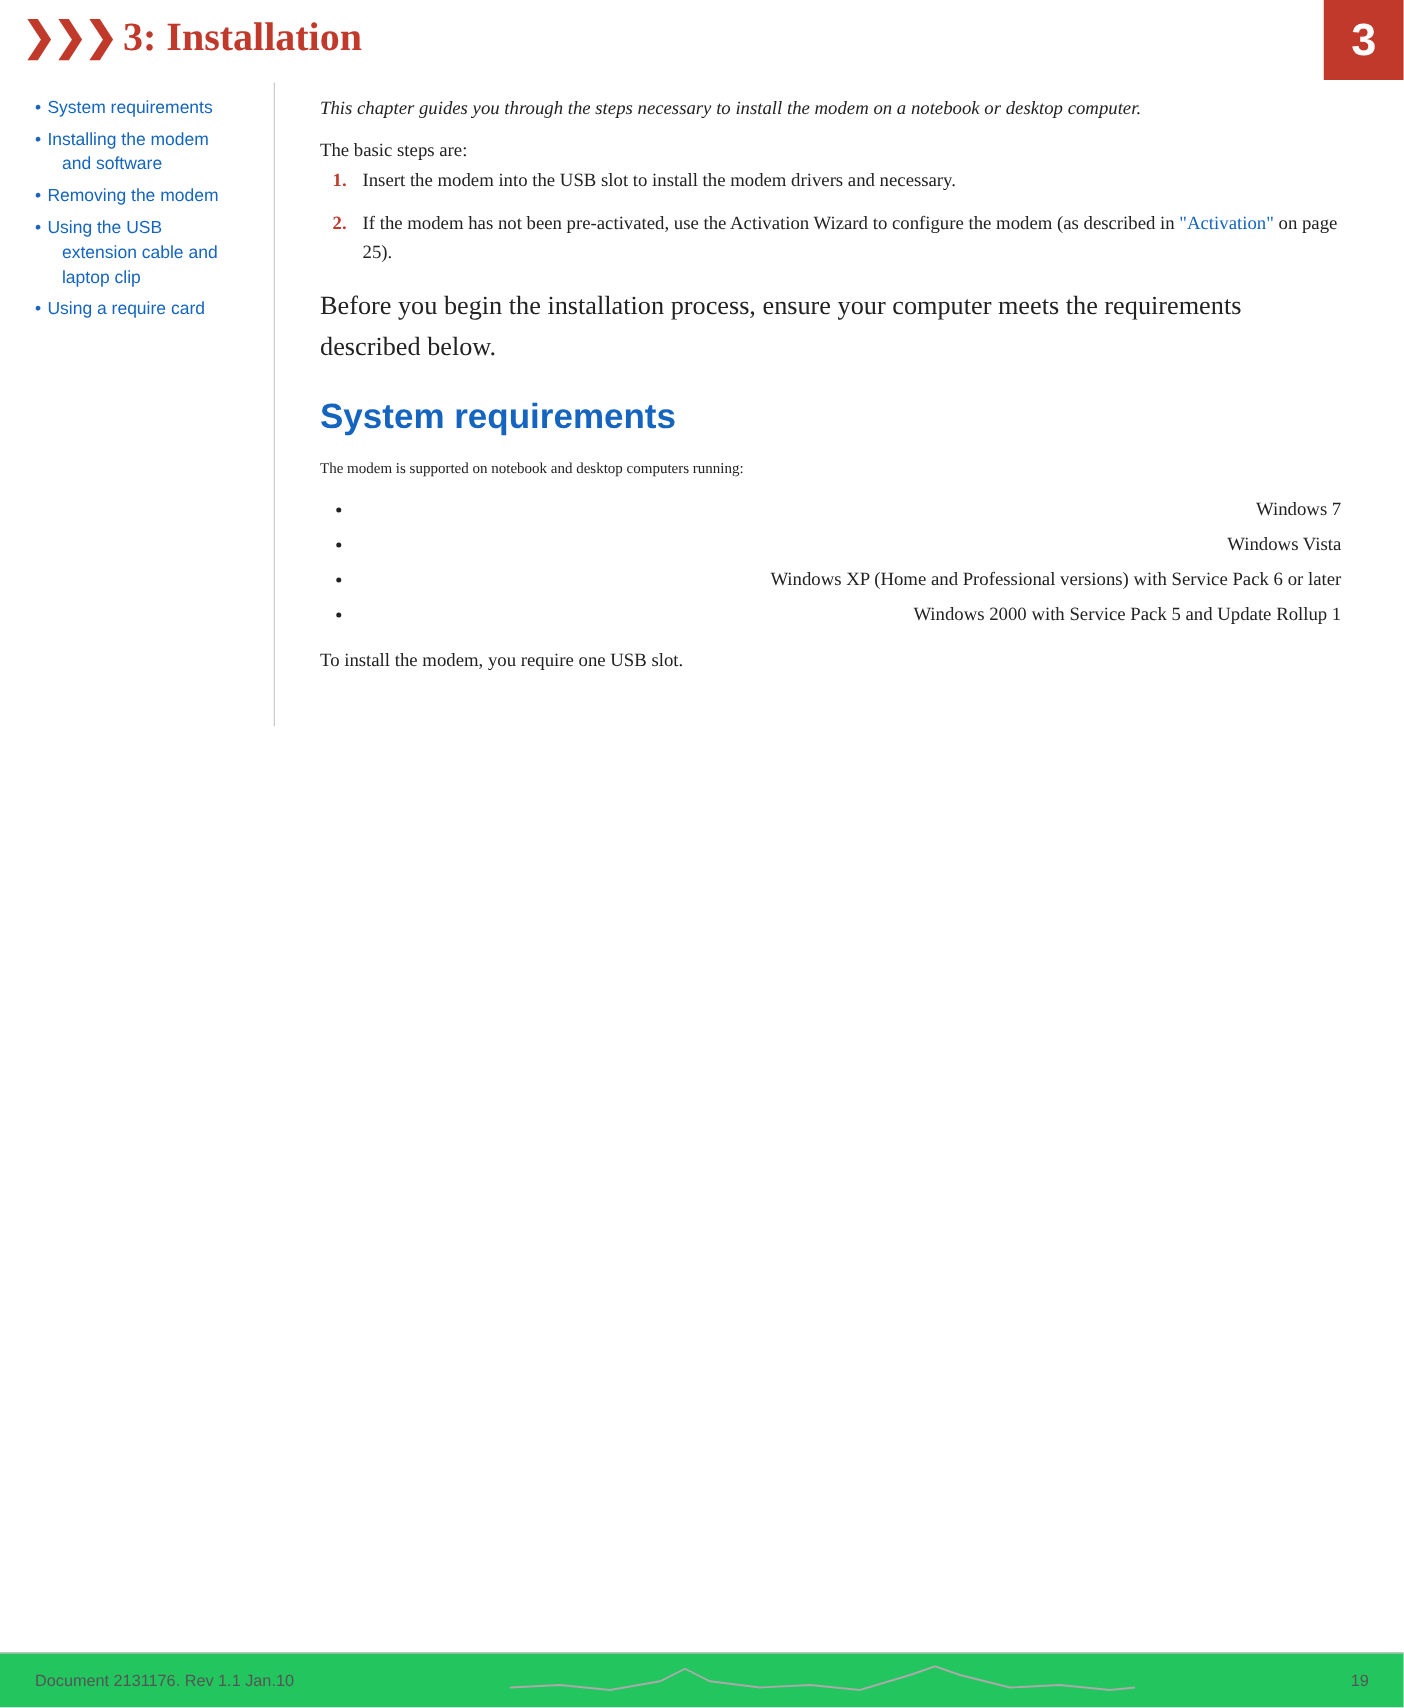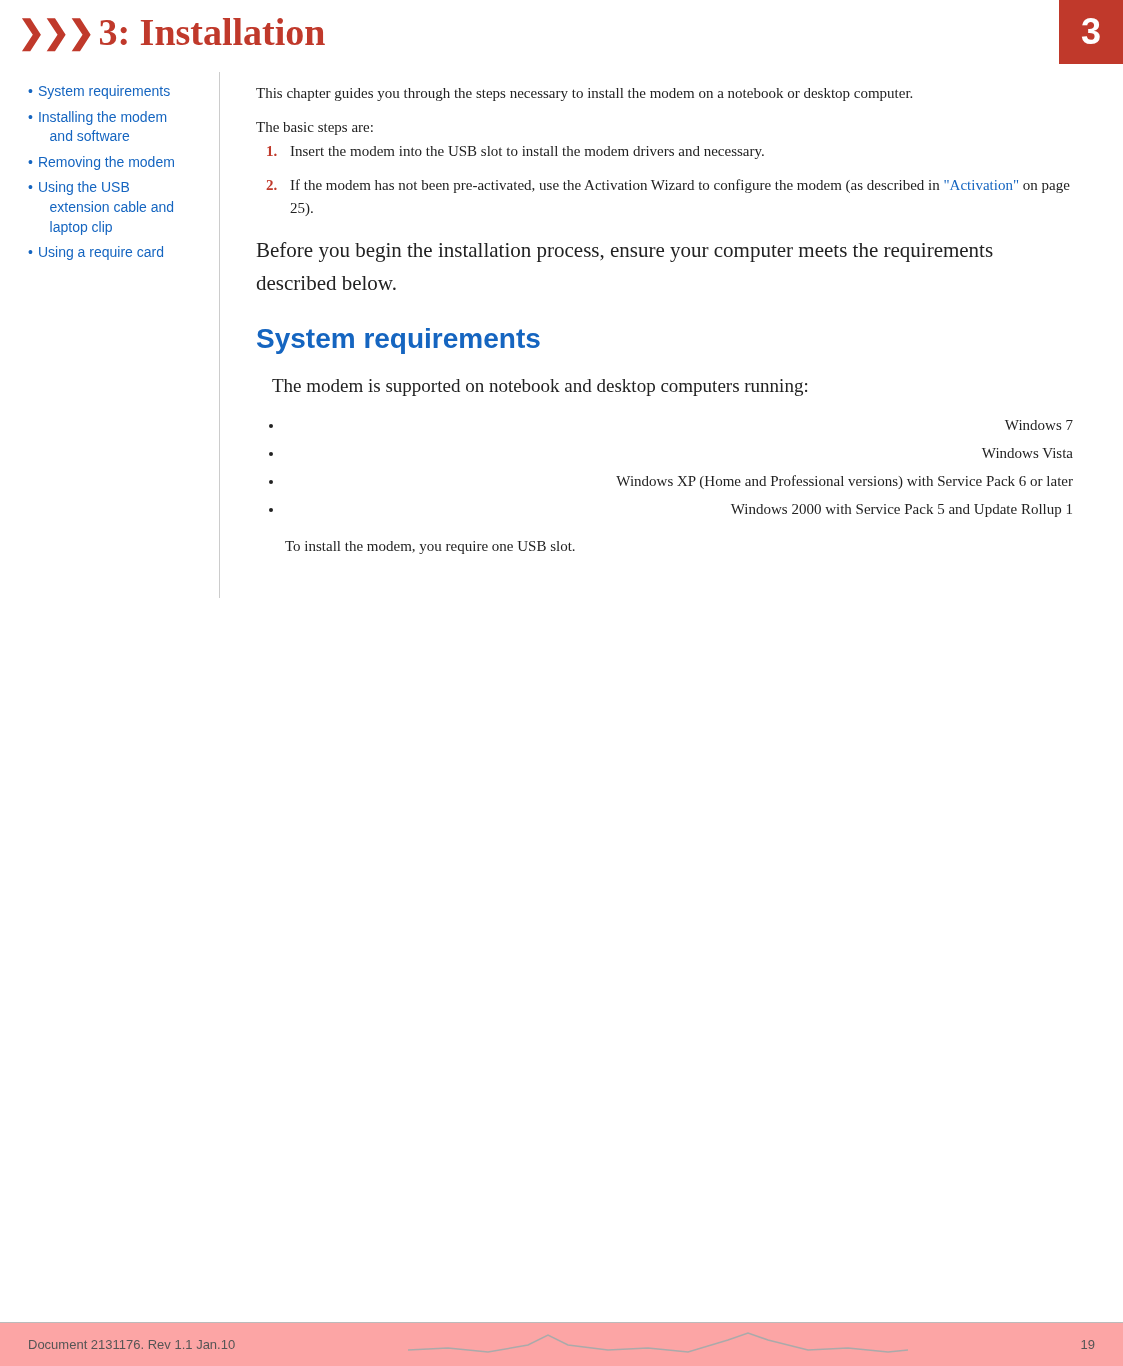--- a/index.html
+++ b/index.html
@@ -22,21 +22,21 @@
       border-bottom: none;
     }
 
     .header-arrows {
       display: flex;
       align-items: center;
       margin-right: 6px;
     }
 
     .header-title {
-      font-size: 38px;
+      font-size: 32px;
       font-weight: bold;
       color: #c0392b;
       letter-spacing: 0;
     }
 
     
     .chapter-badge {
       position: absolute;
       top: 0;
       right: 0;
@@ -96,20 +96,21 @@
     .content {
       flex: 1;
       padding: 10px 50px 30px 36px;
     }
 
     .intro-text {
       font-size: 15px;
       color: #222;
       margin-bottom: 14px;
       line-height: 1.55;
+      font-style: italic;
     }
 
     .steps-intro {
       font-size: 15px;
       margin-bottom: 4px;
     }
 
     .steps-list {
       margin-left: 10px;
       margin-bottom: 14px;
@@ -149,58 +150,56 @@
     .section-heading {
       font-family: Arial, sans-serif;
       font-size: 28px;
       font-weight: bold;
       color: #1565c0;
       margin-bottom: 16px;
       border-bottom: none;
     }
 
     .section-intro {
-      font-size: 19px;
+      font-size: 12px;
       line-height: 1.55;
       margin-bottom: 12px;
-      margin-left: 16px;
     }
 
     .bullet-list {
       margin-left: 28px;
       margin-bottom: 14px;
       text-align: right;
     }
 
     .bullet-list li {
       font-size: 15px;
       line-height: 1.6;
       margin-bottom: 4px;
     }
 
     .usb-text {
       font-size: 15px;
       line-height: 1.55;
       margin-bottom: 10px;
-      margin-left: 29px;
     }
 
     
     .footer {
       position: absolute;
       bottom: 0;
       left: 0;
       right: 0;
       height: 44px;
       border-top: 1px solid #bbb;
       display: flex;
       align-items: center;
       justify-content: space-between;
       padding: 0 28px;
-      background: #fca5a5;
+      background: #22c55e;
     }
 
     .footer-left {
       font-size: 13px;
       color: #555;
       font-family: Arial, sans-serif;
     }
 
     .footer-right {
       font-size: 13px;

